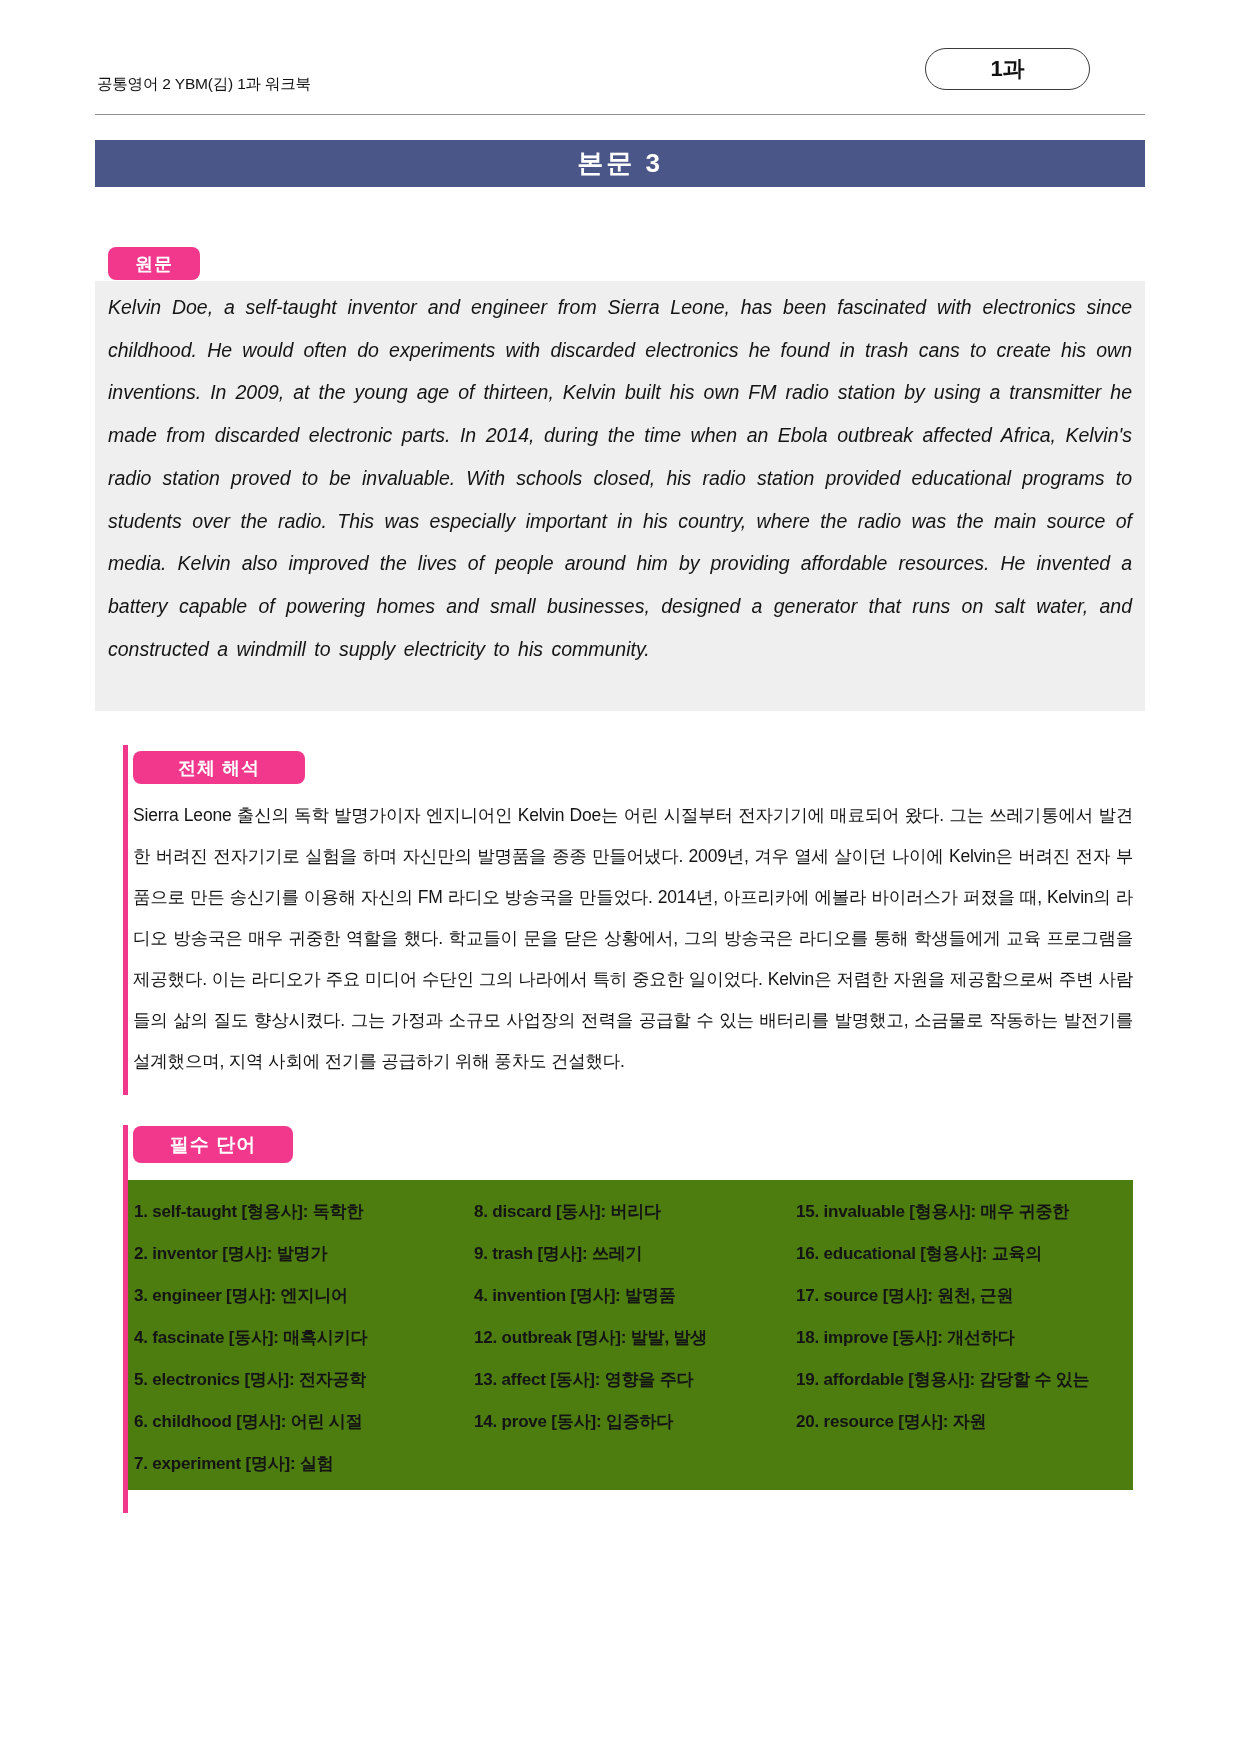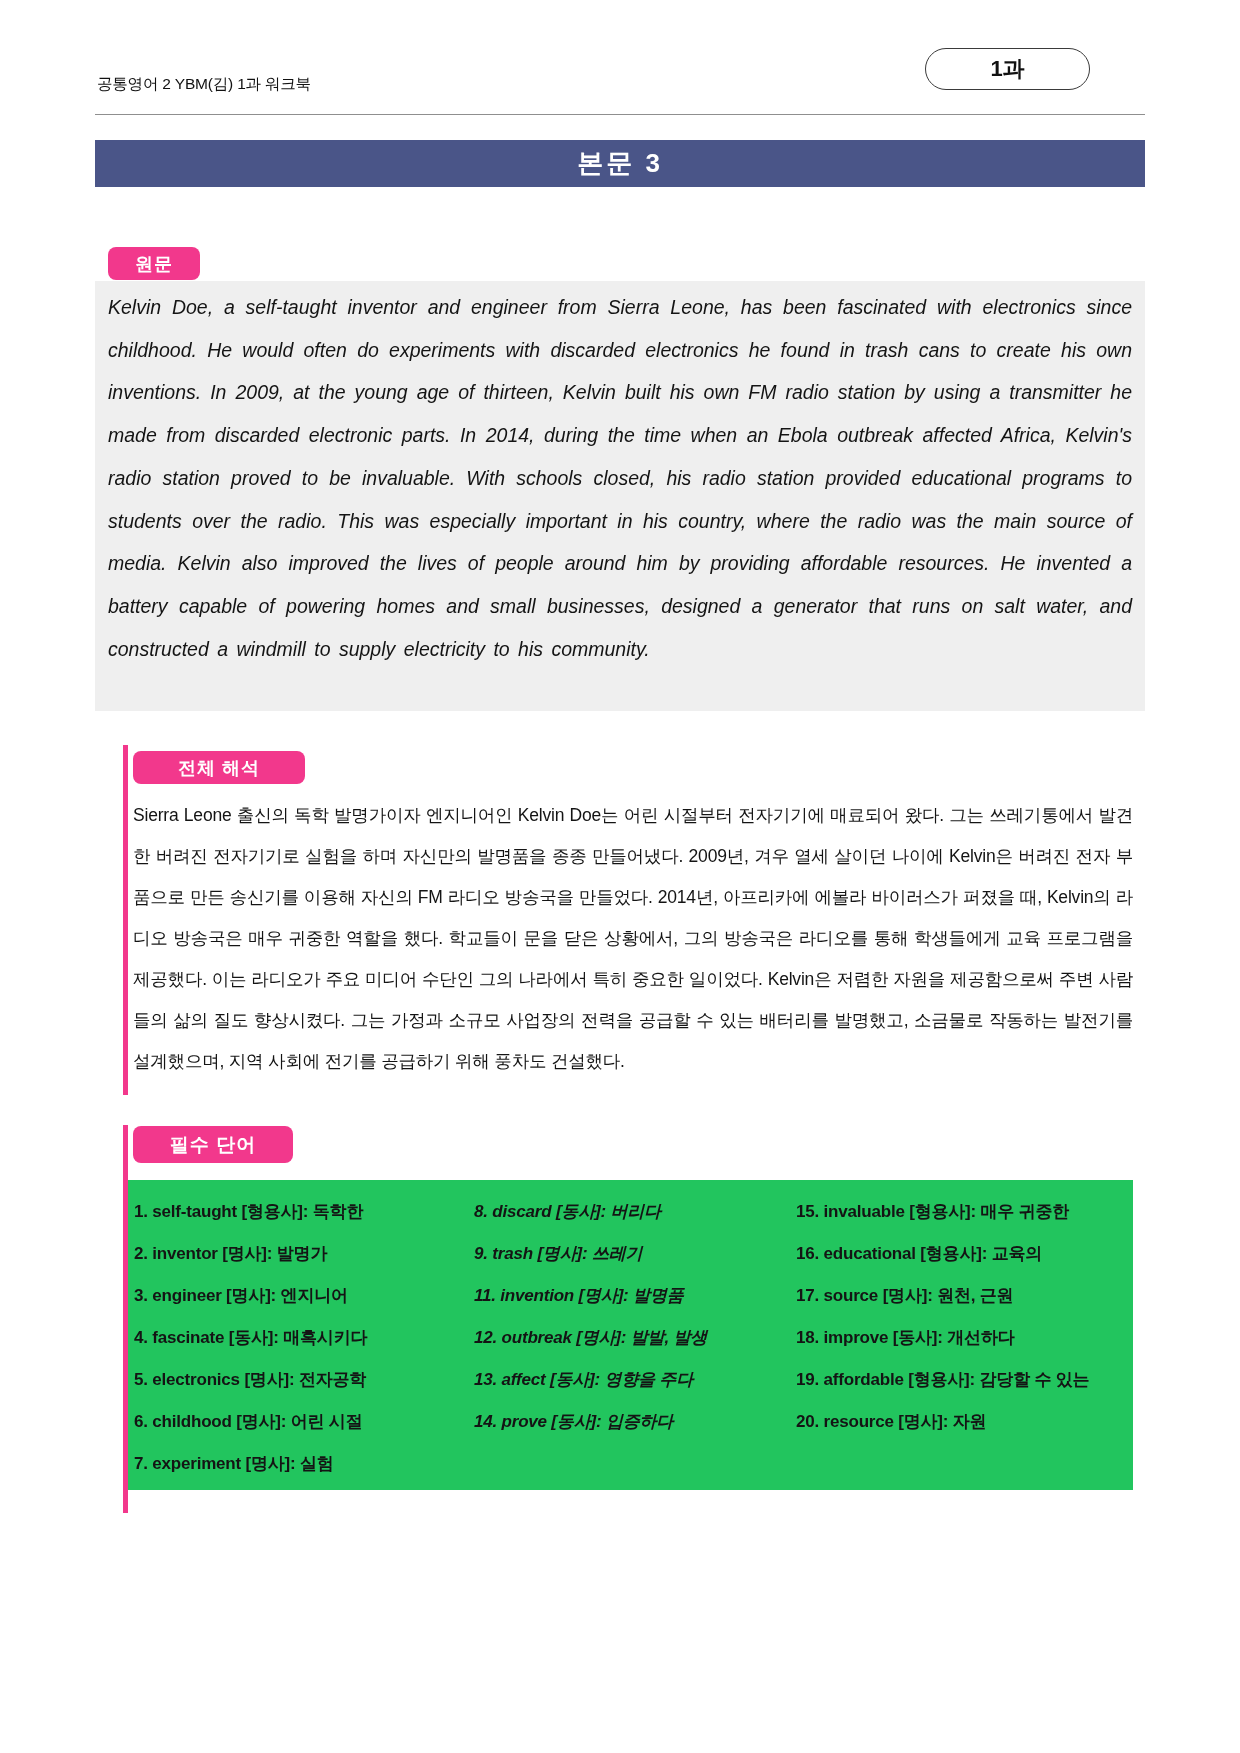--- a/index.html
+++ b/index.html
@@ -32,25 +32,25 @@
     word-spacing:3px;font-style:italic;}
 
   
   .bar{position:absolute;width:5px;background:#f2388c;}
   .bar-trans{left:123px;top:745px;height:350px;}
   .trans-text{position:absolute;left:133px;top:795px;width:1000px;margin:0;font-size:17.5px;
     line-height:41px;text-align:justify;color:#141414;letter-spacing:-0.2px;}
 
   
   .bar-vocab{left:123px;top:1125px;height:388px;}
-  .vocab-box{position:absolute;left:128px;top:1180px;width:1005px;height:310px;background:#22c55e;
+  .vocab-box{position:absolute;left:128px;top:1180px;width:1005px;height:310px;background:#4d7c0f;
     box-sizing:border-box;padding:10px 0 0 6px;display:flex;}
   .vocab-col{display:flex;flex-direction:column;}
   .vocab-col-0{width:340px;}
-  .vocab-col-1{width:322px;font-style:italic;}
+  .vocab-col-1{width:322px;}
   .vocab-col-2{flex:1;}
   .vocab-item{height:42px;display:flex;align-items:center;font-size:17px;font-weight:bold;
     color:#141414;letter-spacing:-0.2px;white-space:nowrap;}
 
   
   .footer-page{position:absolute;left:0;top:1640px;width:1240px;text-align:center;
     font-size:15px;color:#333;letter-spacing:2px;}
 </style>
 </head>
 <body>
@@ -90,21 +90,21 @@
         <div class="vocab-item">2. inventor [명사]: 발명가</div>
         <div class="vocab-item">3. engineer [명사]: 엔지니어</div>
         <div class="vocab-item">4. fascinate [동사]: 매혹시키다</div>
         <div class="vocab-item">5. electronics [명사]: 전자공학</div>
         <div class="vocab-item">6. childhood [명사]: 어린 시절</div>
         <div class="vocab-item">7. experiment [명사]: 실험</div>
       </div>
     <div class="vocab-col vocab-col-1">
         <div class="vocab-item">8. discard [동사]: 버리다</div>
         <div class="vocab-item">9. trash [명사]: 쓰레기</div>
-        <div class="vocab-item">11. invention [명사]: 발명품</div>
+        <div class="vocab-item">4. invention [명사]: 발명품</div>
         <div class="vocab-item">12. outbreak [명사]: 발발, 발생</div>
         <div class="vocab-item">13. affect [동사]: 영향을 주다</div>
         <div class="vocab-item">14. prove [동사]: 입증하다</div>
       </div>
     <div class="vocab-col vocab-col-2">
         <div class="vocab-item">15. invaluable [형용사]: 매우 귀중한</div>
         <div class="vocab-item">16. educational [형용사]: 교육의</div>
         <div class="vocab-item">17. source [명사]: 원천, 근원</div>
         <div class="vocab-item">18. improve [동사]: 개선하다</div>
         <div class="vocab-item">19. affordable [형용사]: 감당할 수 있는</div>

